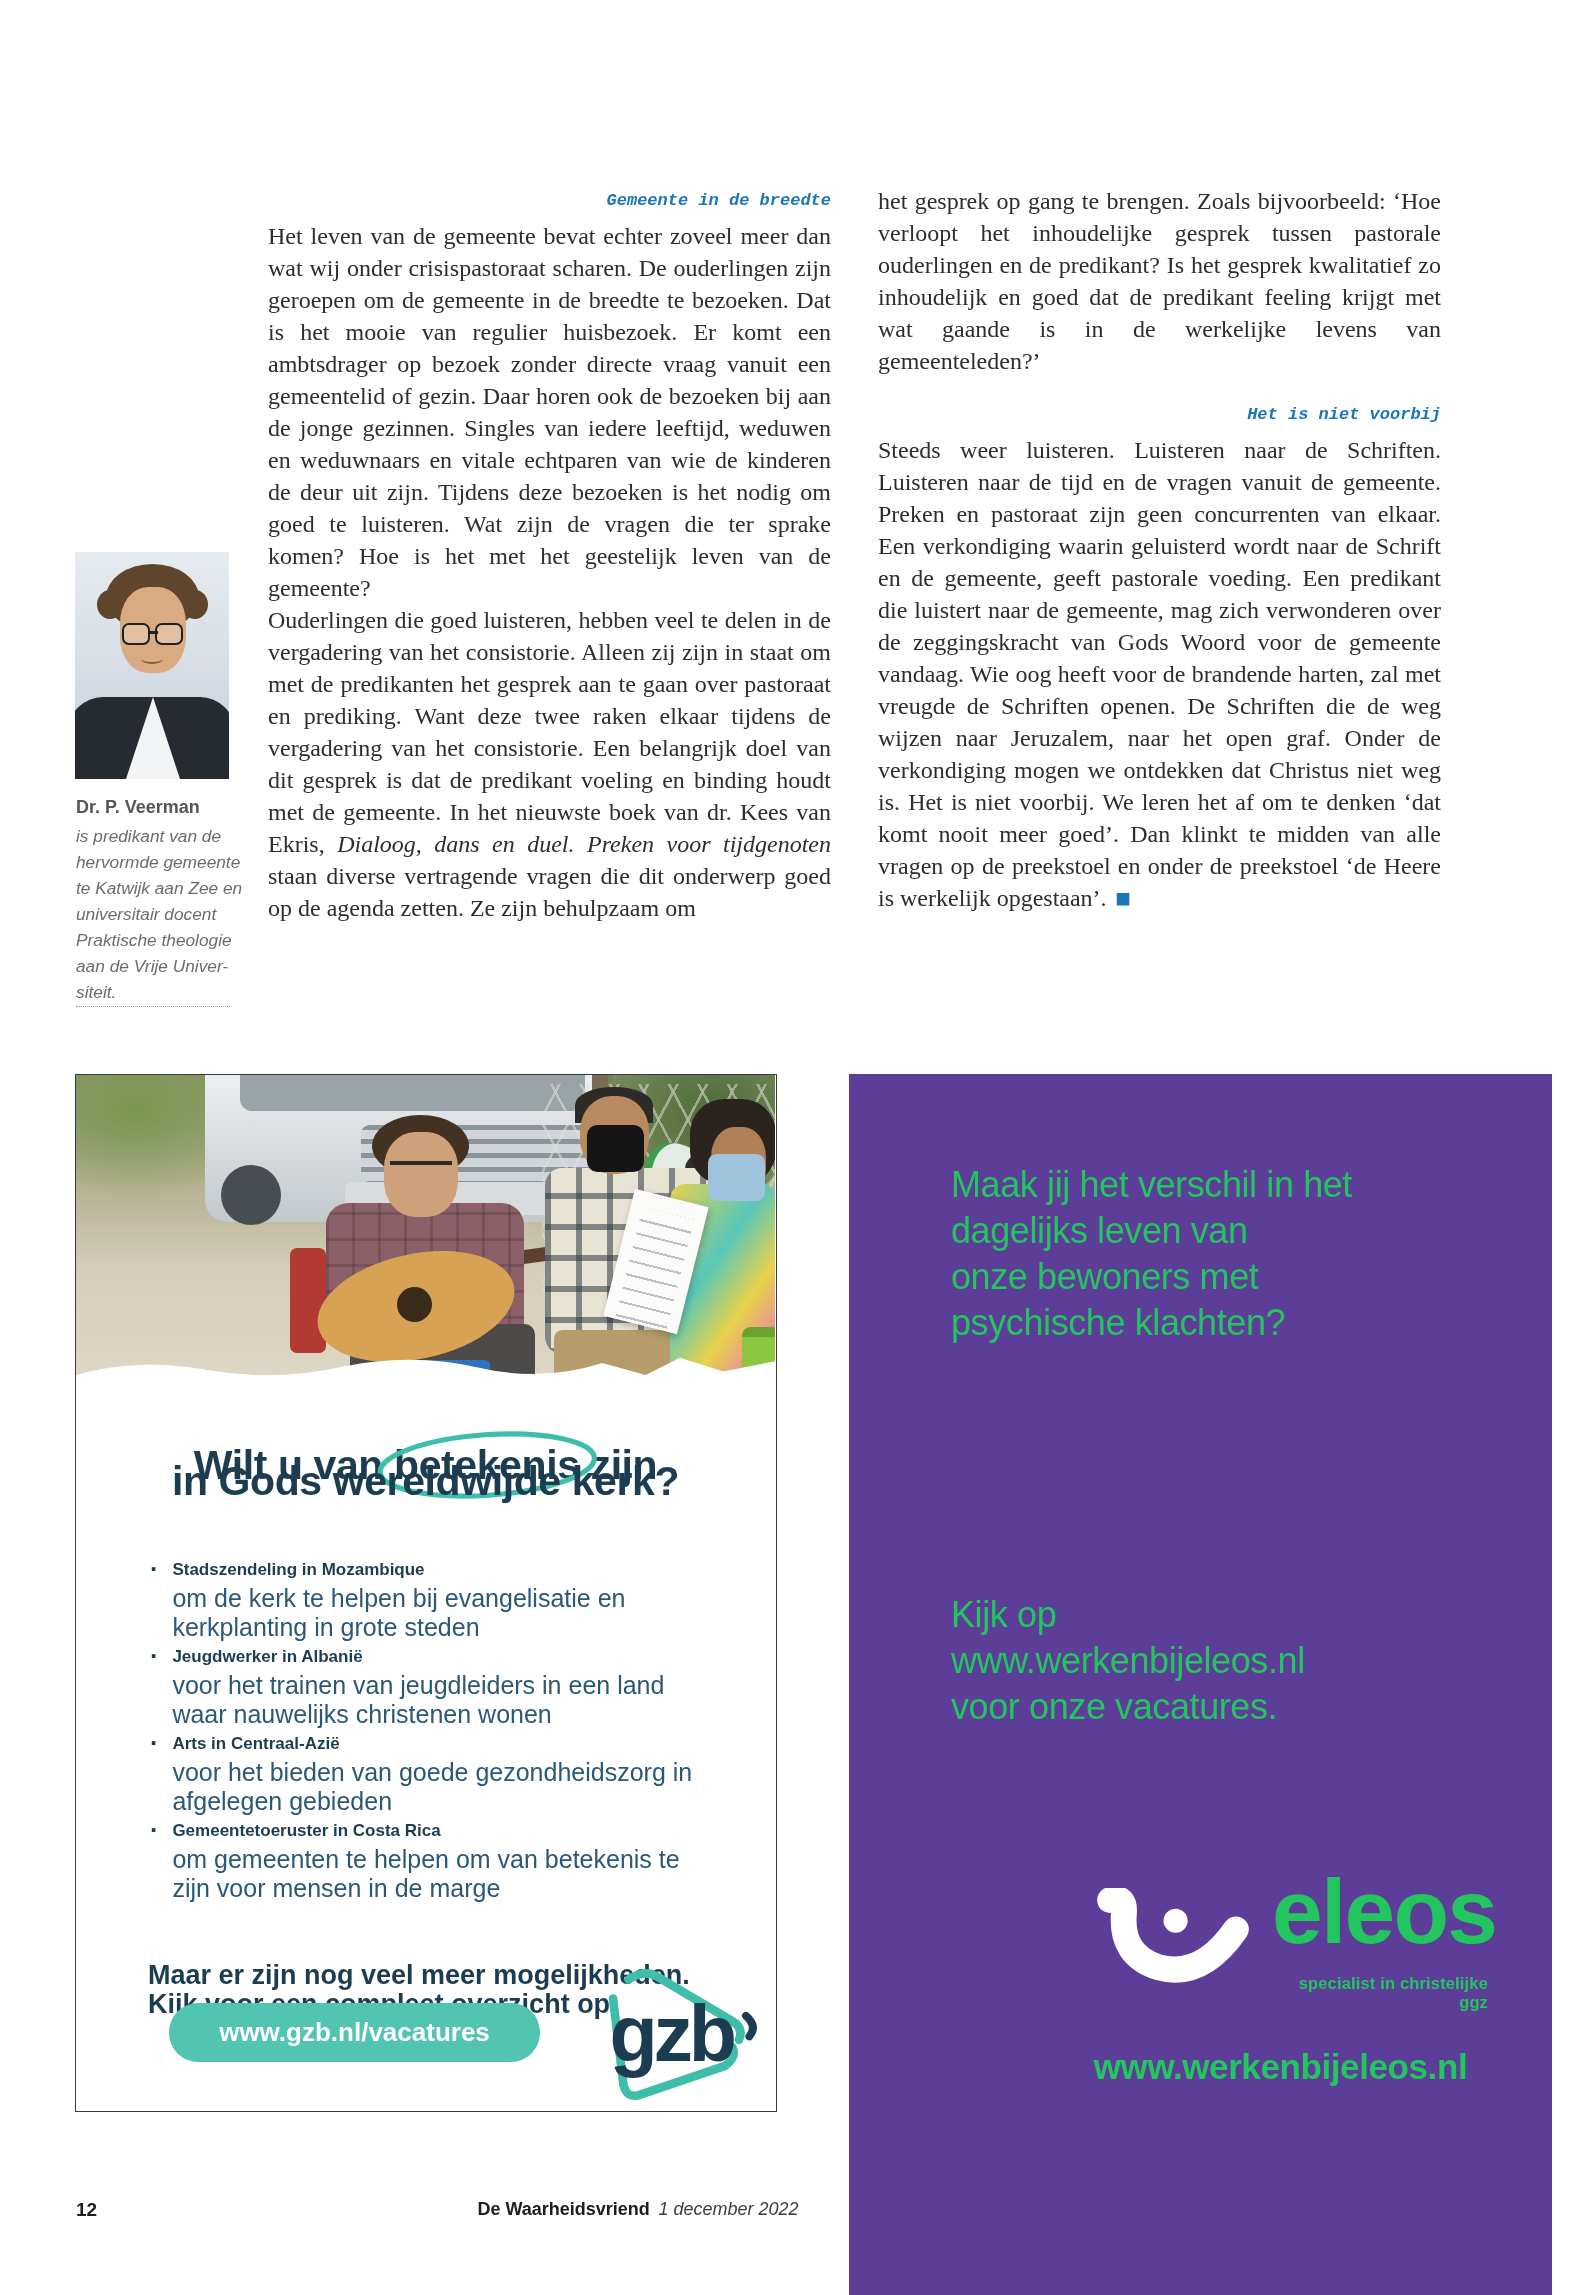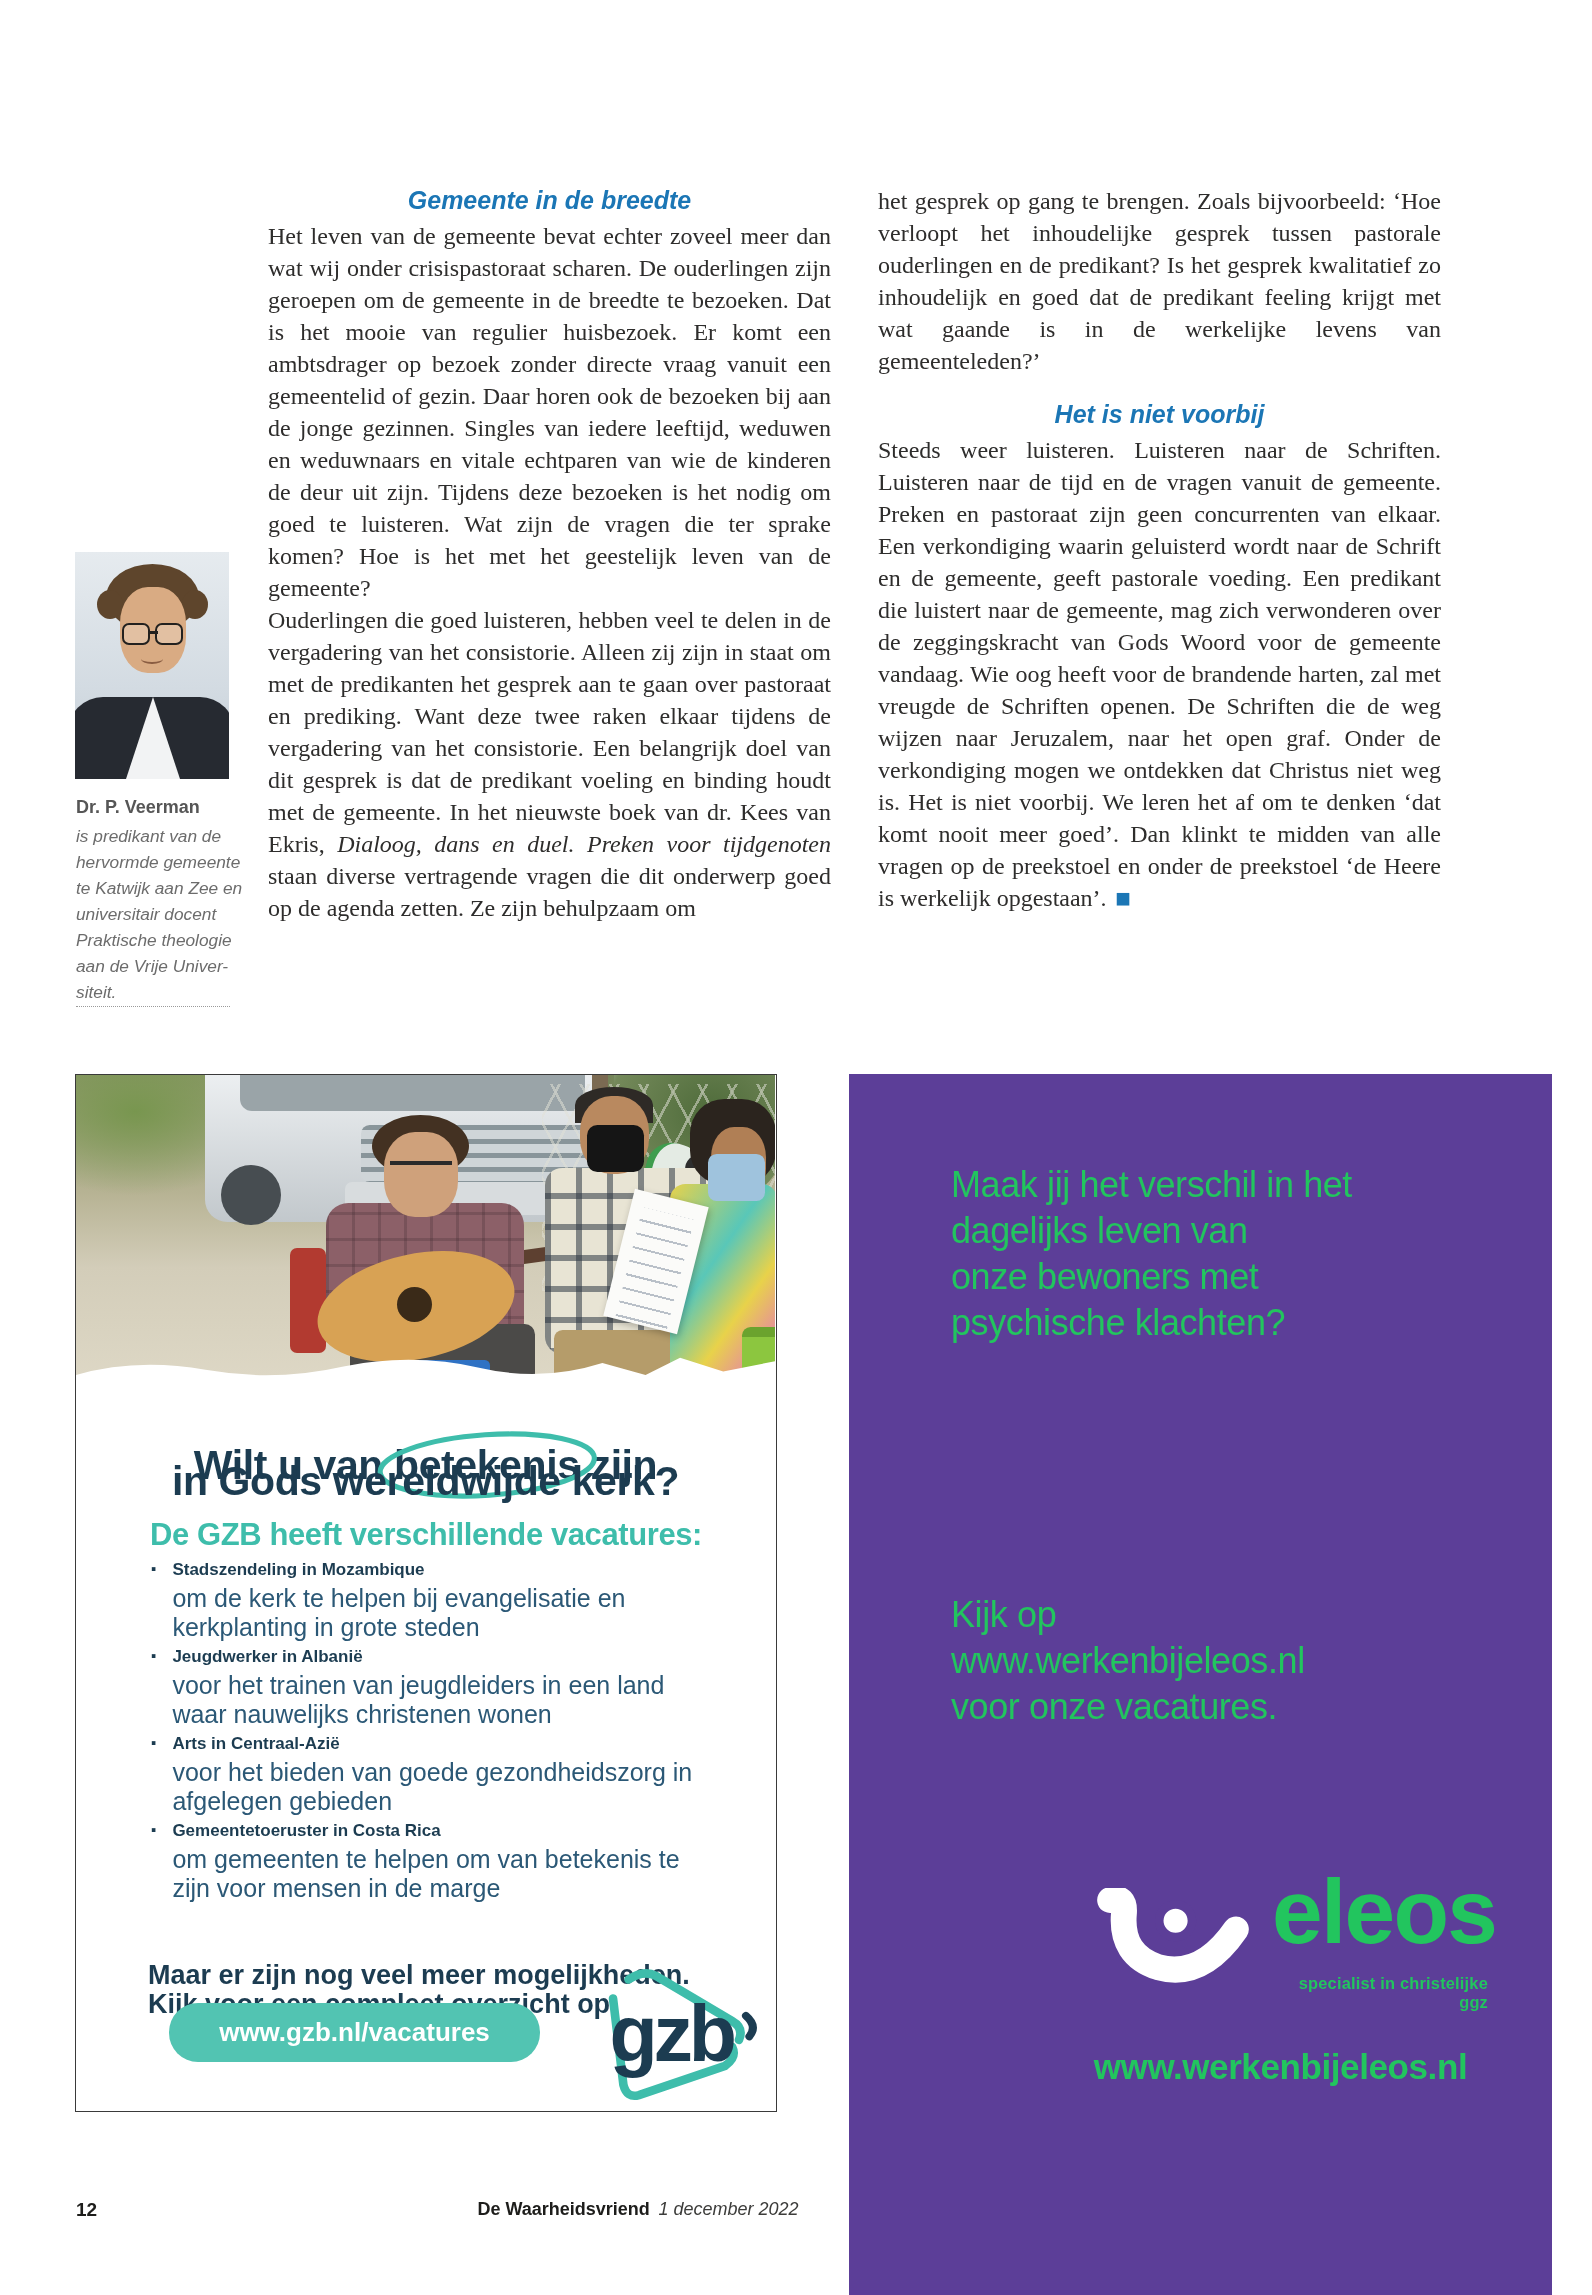--- a/index.html
+++ b/index.html
@@ -9,22 +9,22 @@
   *{margin:0;padding:0;box-sizing:border-box;}
   html,body{background:#ffffff;}
   body{width:1592px;height:2295px;position:relative;font-family:"Liberation Sans",sans-serif;}
   .page{position:absolute;inset:0;background:#fff;overflow:hidden;}
 
   
   .col{position:absolute;width:563px;color:var(--body);
        font-family:"Liberation Serif",serif;font-size:24px;line-height:32px;text-align:justify;}
   .col-left{left:268px;top:185px;}
   .col-right{left:878px;top:185px;}
-  .col-heading{font-family:Liberation Sans, sans-serif;font-style:italic;font-weight:bold;
-       font-size:25px;line-height:31px;color:var(--blue);text-align:center;margin-bottom:3.5px;}
+  .col-heading{font-family:Liberation Mono, monospace;font-style:italic;font-weight:bold;
+       font-size:17px;line-height:31px;color:var(--blue);text-align:right;margin-bottom:3.5px;}
   .col-right .col-heading{margin-top:22.4px;}
   .book-title{font-style:italic;}
   .endmark{display:inline-block;width:18px;height:18px;overflow:hidden;color:var(--blue);
        font-size:26px;line-height:18px;margin-left:8.6px;vertical-align:-1.7px;}
 
   
   .portrait{position:absolute;left:75px;top:552px;width:154px;height:227px;overflow:hidden;
        background:linear-gradient(180deg,#e6ebef 0%,#d3dbe2 60%,#c4cdd5 100%);}
   .p-hair{position:absolute;left:31px;top:12px;width:93px;height:67px;background:#5e452c;border-radius:50%;}
   .p-curl1{position:absolute;left:22.4px;top:38px;width:26px;height:29px;background:#5e452c;border-radius:50%;}
@@ -224,21 +224,20 @@
       <span class="circled">
         <svg viewBox="0 0 300 100" preserveAspectRatio="none">
           <ellipse cx="150" cy="50" rx="146" ry="42" fill="none" stroke="#3ebdab" stroke-width="7" transform="rotate(-4 150 50)"></ellipse>
         </svg>
         <span>betekenis</span>
       </span>
       <span>zijn</span>
     </div>
     <div class="gzb-h1 l2">in Gods wereldwijde kerk?</div>
 
-    <div class="gzb-sub">De GZB heeft verschillende vacatures:</div>
 
     <div class="gzb-list">
       <div class="vac">
         <span class="vac-bullet">·</span>
         <div>
             <div class="vac-title">Stadszendeling in Mozambique</div>
         <div class="vac-desc">om de kerk te helpen bij evangelisatie en kerkplanting in grote steden</div>
           </div>
       </div>
       <div class="vac">

